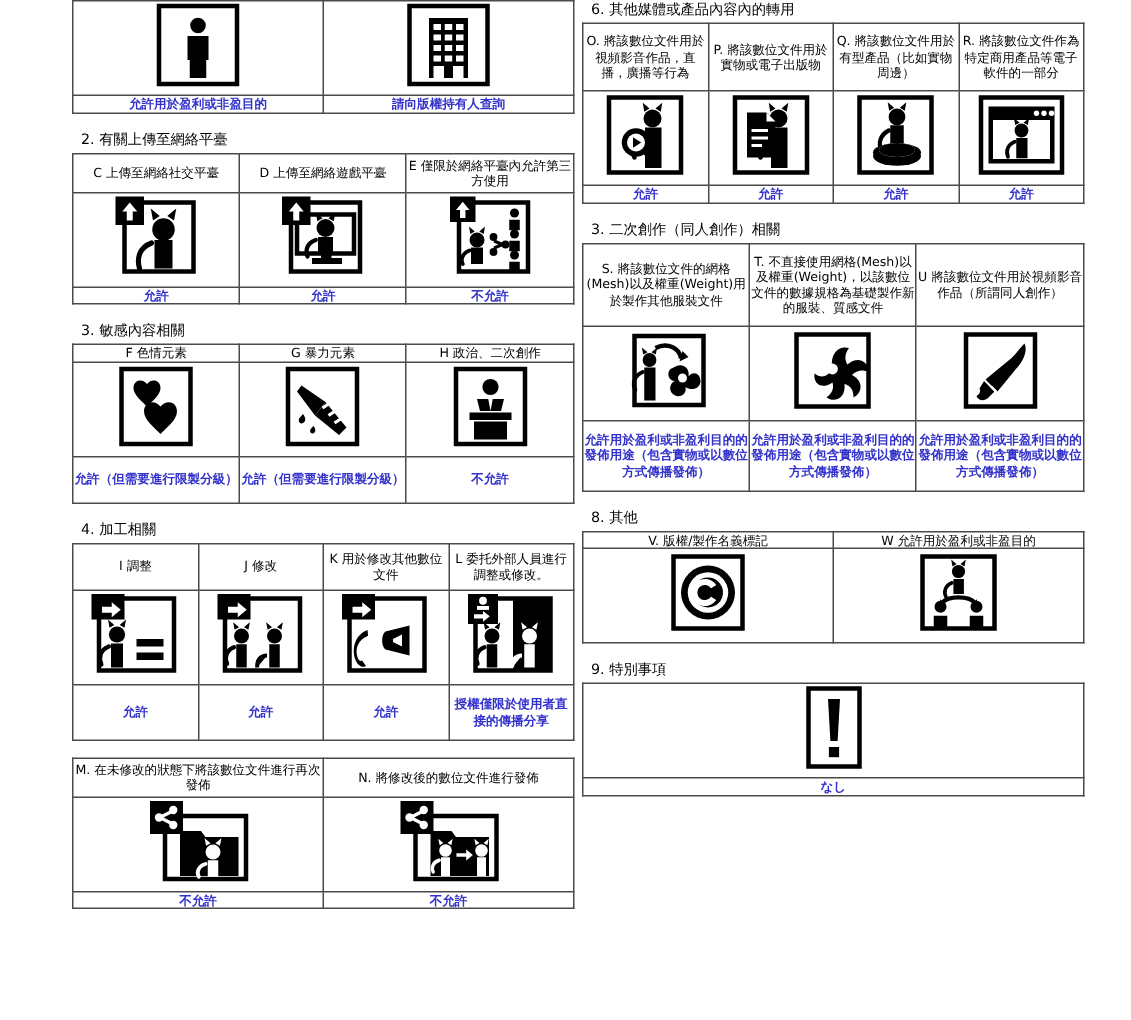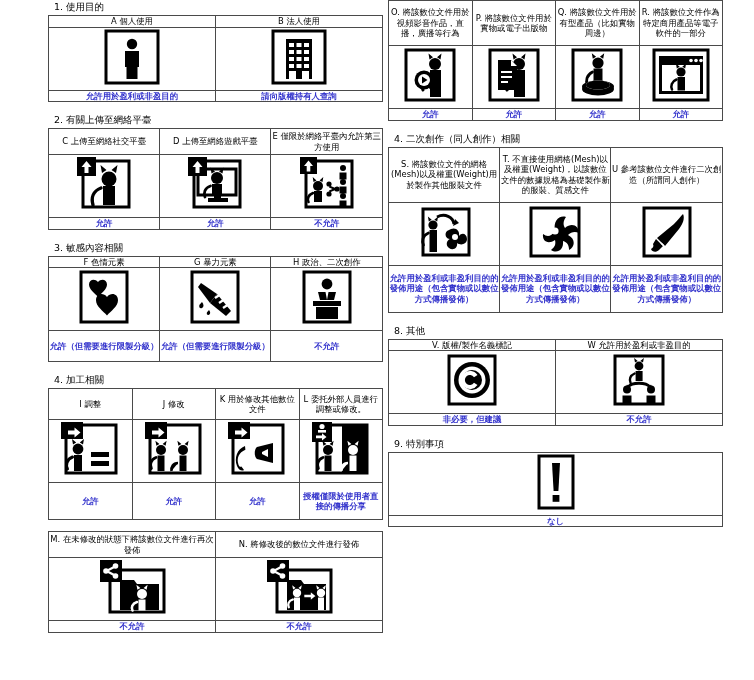--- a/index.html
+++ b/index.html
@@ -57,27 +57,22 @@
   svg{display:block;}
 </style>
 </head>
 <body>
 
 <div class="sheet">
 
   <div class="col col-left">
 
     <div class="section">
-      <div class="sec-title">1. 使用目的</div>
-      <table class="grid">
-        <tbody>
-            <tr>
-          <td class="hdr" style="width:50%">A 個人使用</td>
-          <td class="hdr" style="width:50%">B 法人使用</td>
-        </tr>
+      <table class="grid">
+        <tbody>
         <tr>
           <td class="icon">
             <span class="iconbox">
               <svg width="56" height="56" viewBox="0 0 56 56">
                     <rect x="2" y="2" width="52" height="52" fill="#fff" stroke="#000" stroke-width="3"></rect>
                     <circle cx="28" cy="15" r="5.2" fill="#000"></circle>
                     <path d="M21 22 h14 v16 h-4.5 v12 h-5 v-12 H21 Z" fill="#000"></path>
                     <rect x="22.5" y="36" width="4" height="14" fill="#000"></rect>
                     <rect x="29.5" y="36" width="4" height="14" fill="#000"></rect>
                   </svg>
@@ -397,20 +392,21 @@
         </tr>
       </tbody>
         </table>
     </div>
 
   </div>
 
   <div class="col col-right">
 
     <div class="section">
+      <div class="sec-title">6. 其他媒體或產品內容內的轉用</div>
       <table class="grid">
         <tbody>
             <tr>
           <td class="hdr" style="width:25%;height:44px">O. 將該數位文件用於視頻影音作品，直播，廣播等行為</td>
           <td class="hdr" style="width:25%">P. 將該數位文件用於實物或電子出版物</td>
           <td class="hdr" style="width:25%">Q. 將該數位文件用於有型產品（比如實物周邊）</td>
           <td class="hdr" style="width:25%">R. 將該數位文件作為特定商用產品等電子軟件的一部分</td>
         </tr>
         <tr>
           <td class="icon">
@@ -484,27 +480,27 @@
           <td class="note">允許</td>
           <td class="note">允許</td>
           <td class="note">允許</td>
           <td class="note">允許</td>
         </tr>
       </tbody>
         </table>
     </div>
 
     <div class="section">
-      <div class="sec-title">4. 二次創作（同人創作）相關</div>
+      <div class="sec-title">3. 二次創作（同人創作）相關</div>
       <table class="grid">
         <tbody>
             <tr>
           <td class="hdr" style="width:33.3%;height:54px">S. 將該數位文件的網格(Mesh)以及權重(Weight)用於製作其他服裝文件</td>
           <td class="hdr" style="width:33.3%">T. 不直接使用網格(Mesh)以及權重(Weight)，以該數位文件的數據規格為基礎製作新的服裝、質感文件</td>
-          <td class="hdr" style="width:33.4%">U 參考該數位文件進行二次創造（所謂同人創作）</td>
+          <td class="hdr" style="width:33.4%">U 將該數位文件用於視頻影音作品（所謂同人創作）</td>
         </tr>
         <tr>
           <td class="icon">
             <span class="iconbox">
               <svg width="62" height="54" viewBox="0 0 62 54">
                     <rect x="10" y="4" width="46" height="46" fill="#fff" stroke="#000" stroke-width="3"></rect>
                     <circle cx="20" cy="20" r="4.6" fill="#000"></circle>
                     <path d="M15.8 16.4 l-0.9 -4.8 l3.8 3.2 Z M24.2 16.4 l0.9 -4.8 l-3.8 3.2 Z" fill="#000"></path>
                     <path d="M16.5 25 h7.5 v22 h-7.5 Z" fill="#000"></path>
                     <path d="M15.5 28 c-6 2.6 -7 8 -5 12" fill="none" stroke="#000" stroke-width="2.7" stroke-linecap="round"></path>
@@ -580,24 +576,20 @@
                       <path d="M12.5 41.5 h9 v9 h-9 Z"></path>
                     </g>
                     <g fill="#000">
                       <circle cx="41" cy="35.5" r="4"></circle>
                       <path d="M36.5 41.5 h9 v9 h-9 Z"></path>
                     </g>
                   </svg>
             </span>
           </td>
         </tr>
-        <tr>
-          <td class="note">非必要，但建議</td>
-          <td class="note">不允許</td>
-        </tr>
       </tbody>
         </table>
     </div>
 
     <div class="section">
       <div class="sec-title">9. 特別事項</div>
       <table class="grid">
         <tbody>
         <tr>
           <td class="icon">

